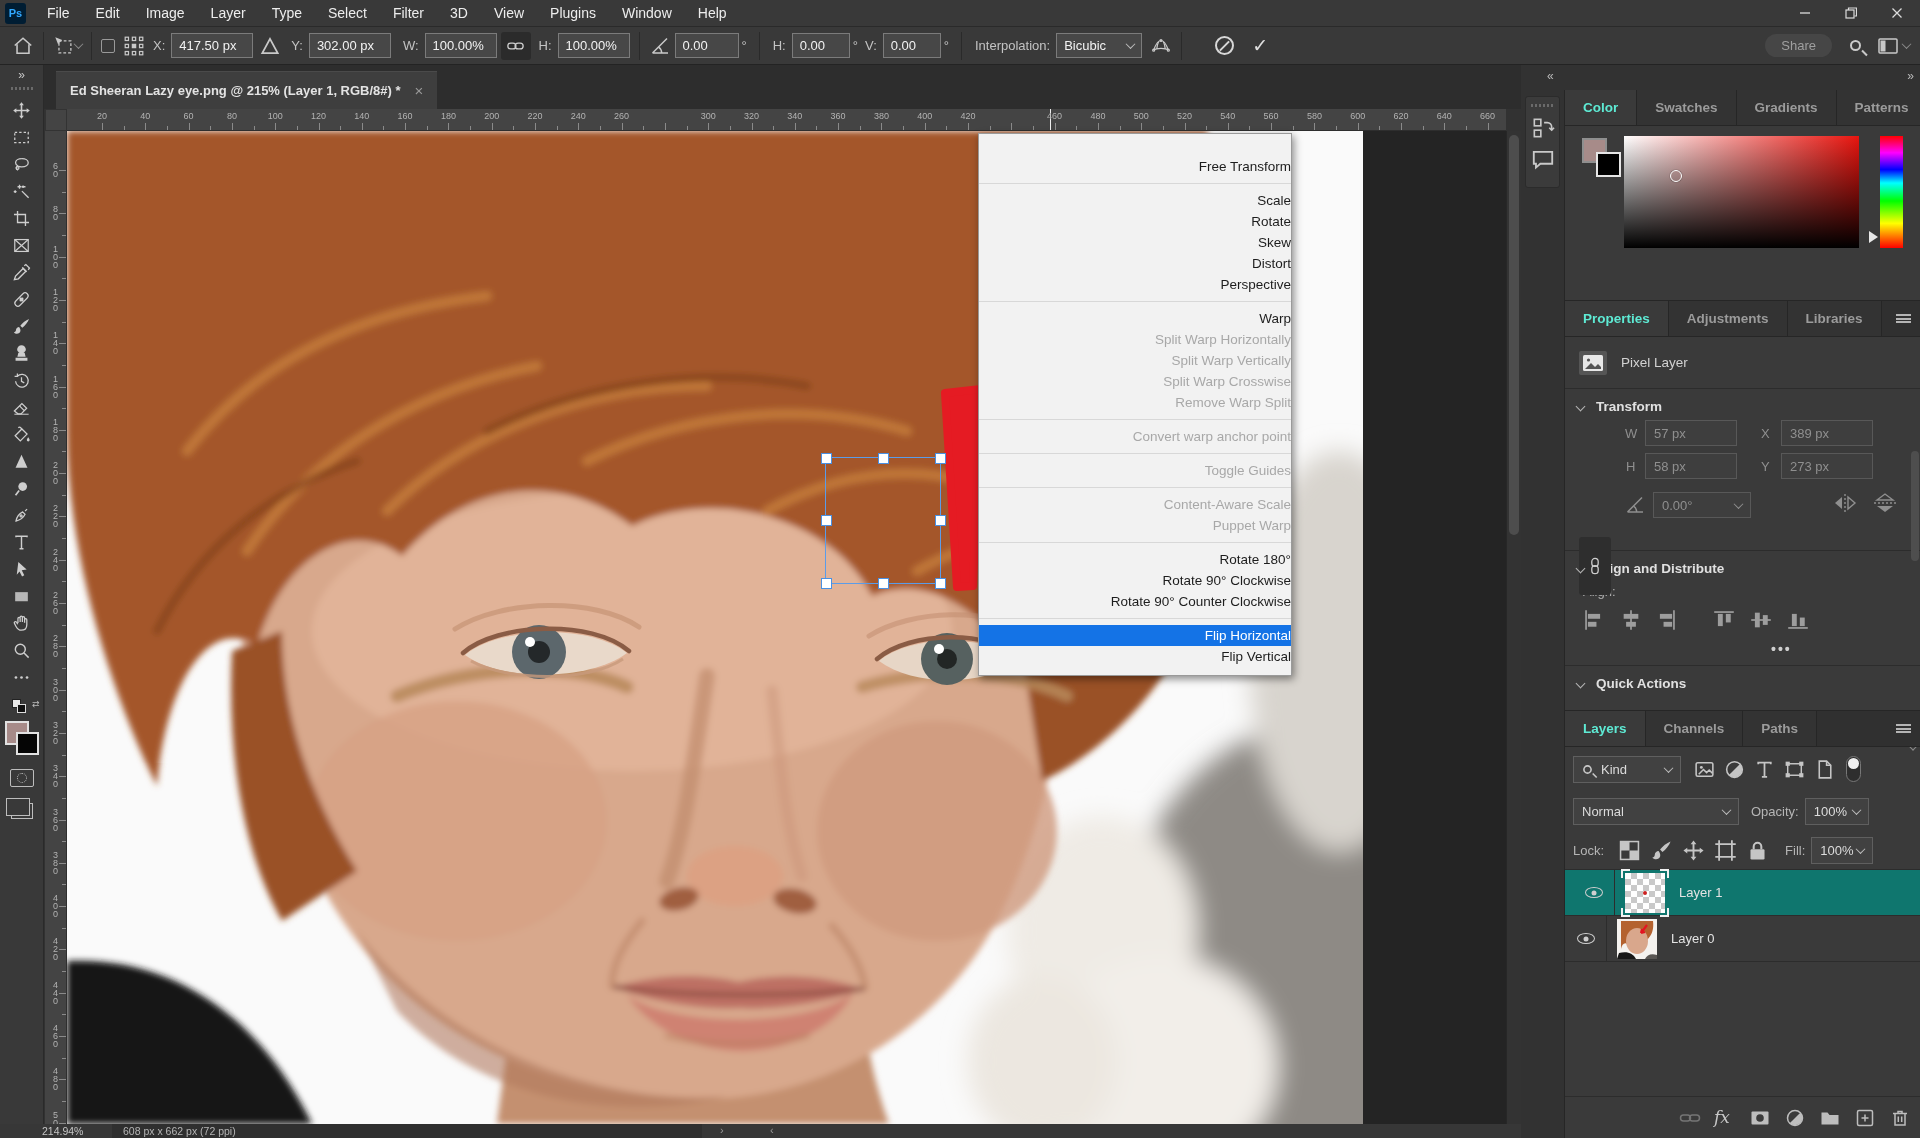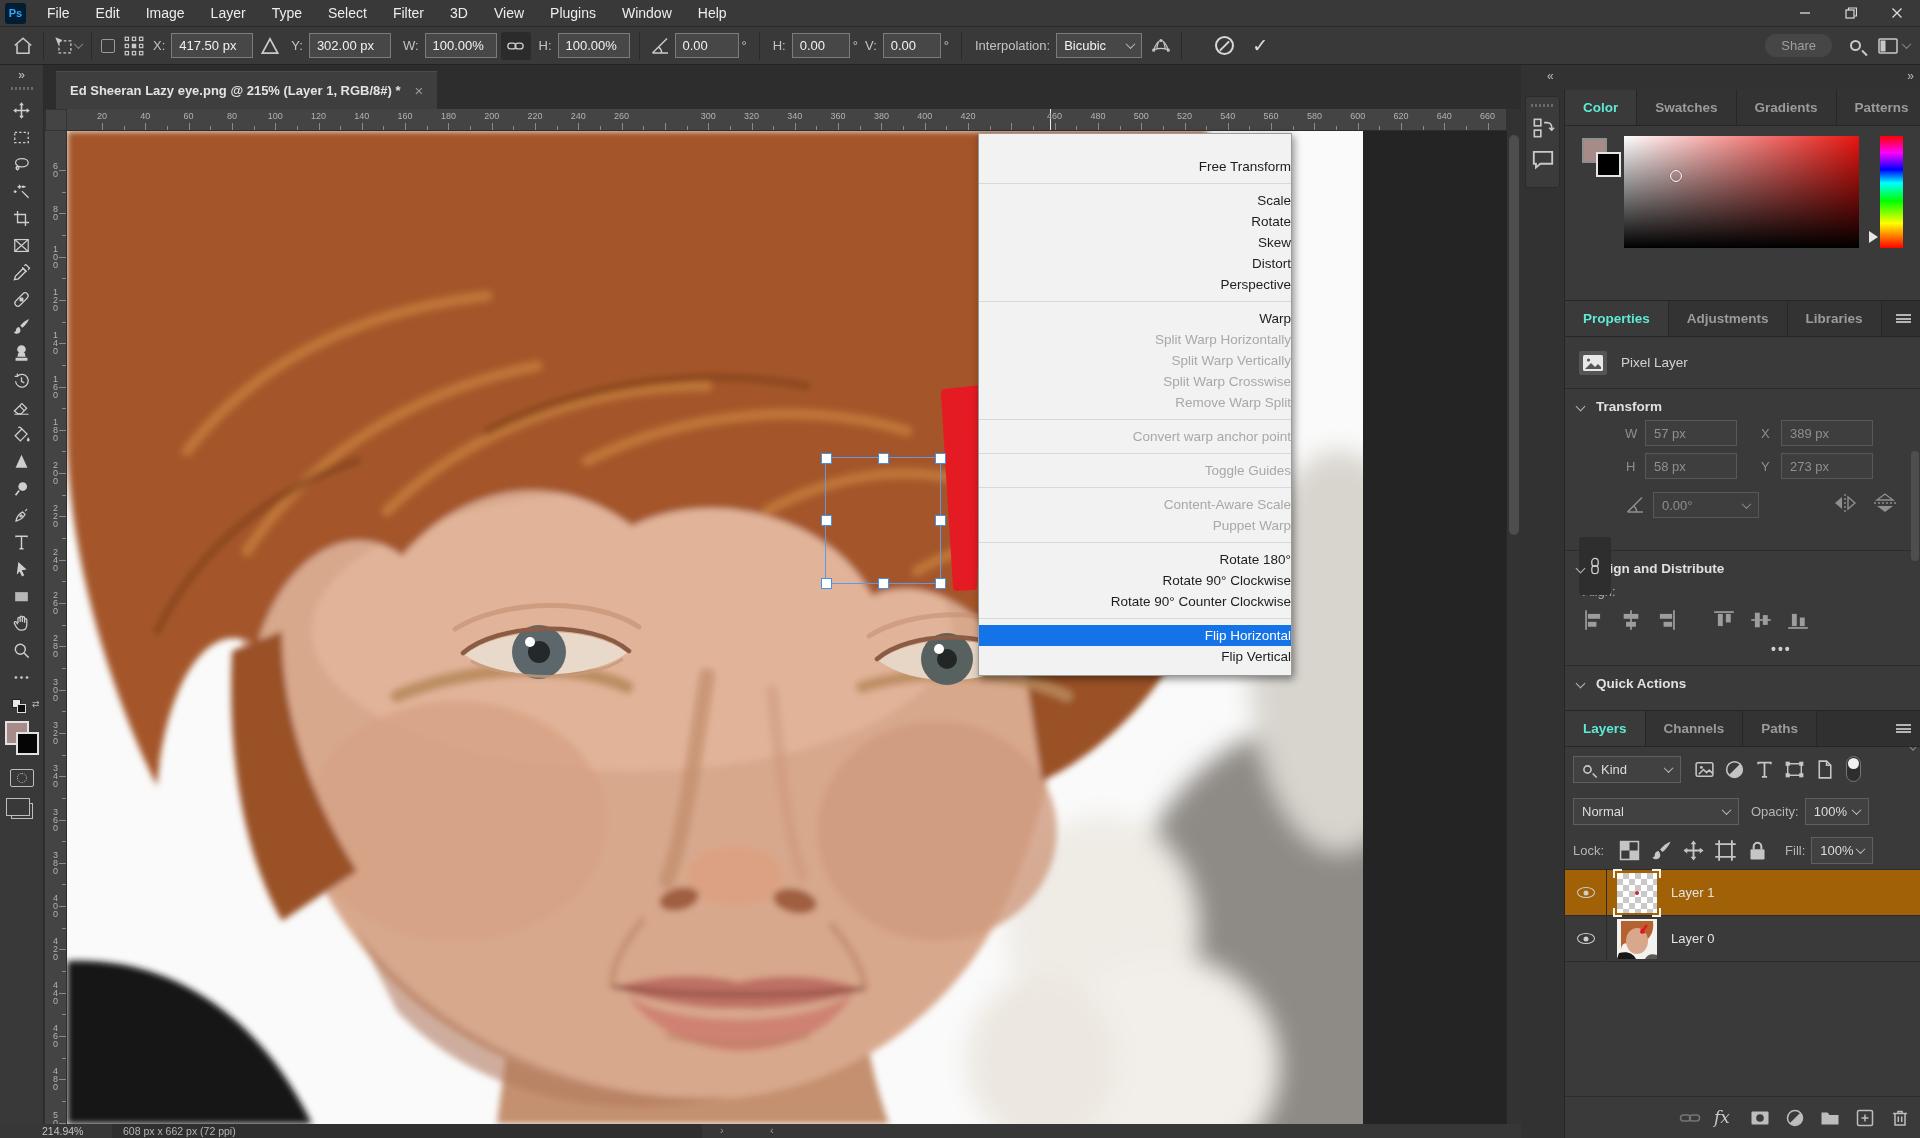--- a/index.html
+++ b/index.html
@@ -170,21 +170,21 @@
   .lrow { display:flex; align-items:center; padding:0 8px; }
   .selbox { background:#414141; border:1px solid #5f5f5f; height:27px; display:flex; align-items:center;
     padding:0 8px; font-size:13px; color:#dcdcdc; }
   .layfilter-icons { display:flex; align-items:center; gap:7px; margin-left:12px; }
   .lfi { width:23px; height:23px; color:#c5c5c5; }
   .lfi svg { width:100%; height:100%; }
   .pill { width:15px; height:26px; border-radius:8px; background:#2e2e2e; border:1px solid #777; position:relative; }
   .pill::before { content:""; position:absolute; left:1px; top:1px; width:11px; height:11px; border-radius:50%; background:#f0f0f0; }
   .locklabel { font-size:13px; color:#b5b5b5; }
   .layerrow { position:relative; height:46px; display:flex; align-items:center; border-bottom:1px solid #2c2c2c; }
-  .layerrow.selected { background:#a16207; }
+  .layerrow.selected { background:#0f766e;padding-left:8px; }
   .eyecell { width:42px; align-self:stretch; border-right:1px solid #2c2c2c; display:flex; align-items:center; justify-content:center; }
   .eye { width:18px; height:11px; border:1.6px solid #cfcfcf; border-radius:50%; position:relative; }
   .eye::after { content:""; position:absolute; left:50%; top:50%; width:5px; height:5px; border-radius:50%;
     background:#cfcfcf; transform:translate(-50%,-50%); }
   .thumbwrap { position:relative; width:40px; height:40px; margin-left:10px; flex:none; }
   .checker { width:100%; height:100%;
     background-image:linear-gradient(45deg,#c9c9c9 25%,transparent 25%,transparent 75%,#c9c9c9 75%),
                      linear-gradient(45deg,#c9c9c9 25%,#ffffff 25%,#ffffff 75%,#c9c9c9 75%);
     background-size:12px 12px; background-position:0 0,6px 6px; background-color:#fff; }
   .reddot { position:absolute; left:50%; top:50%; width:4px; height:4px; background:#c22; border-radius:50%;
@@ -883,21 +883,21 @@
       <span class="flabel" style="left:61px;top:39px">H</span>
       <span class="dfield" style="left:80px;top:33px">58 px</span>
       <span class="flabel" style="left:196px;top:39px">Y</span>
       <span class="dfield" style="left:216px;top:33px">273 px</span>
       <span class="propicon" style="left:58px;top:74px">
           <svg viewBox="0 0 22 22" fill="none" stroke="currentColor" stroke-width="1.5">
             <path d="M3.5 18 18 3.5M3.5 18H19"></path>
             <path d="M9.5 12.2c1.8 1 3 2.9 3.2 5.8"></path>
           </svg>
         </span>
-      <span class="dfield" style="left:88px;top:72px;width:106px;color:#8f8f8f">
+      <span class="dfield" style="left:88px;top:72px;width:98px;color:#8f8f8f">
         <span>0.00°</span>
         <span class="chev" style="margin-left:auto;border-color:#8f8f8f"></span>
       </span>
       <span class="propicon" style="left:266px;top:72px;width:28px">
           <svg viewBox="0 0 26 22">
             <path fill="currentColor" d="M10 5v12L3 11z"></path>
             <path fill="none" stroke="currentColor" stroke-width="1.4" d="M16 5v12l7-6z"></path>
             <path stroke="currentColor" stroke-width="1.4" stroke-dasharray="2 2" d="M13 2v18"></path>
           </svg>
         </span>

